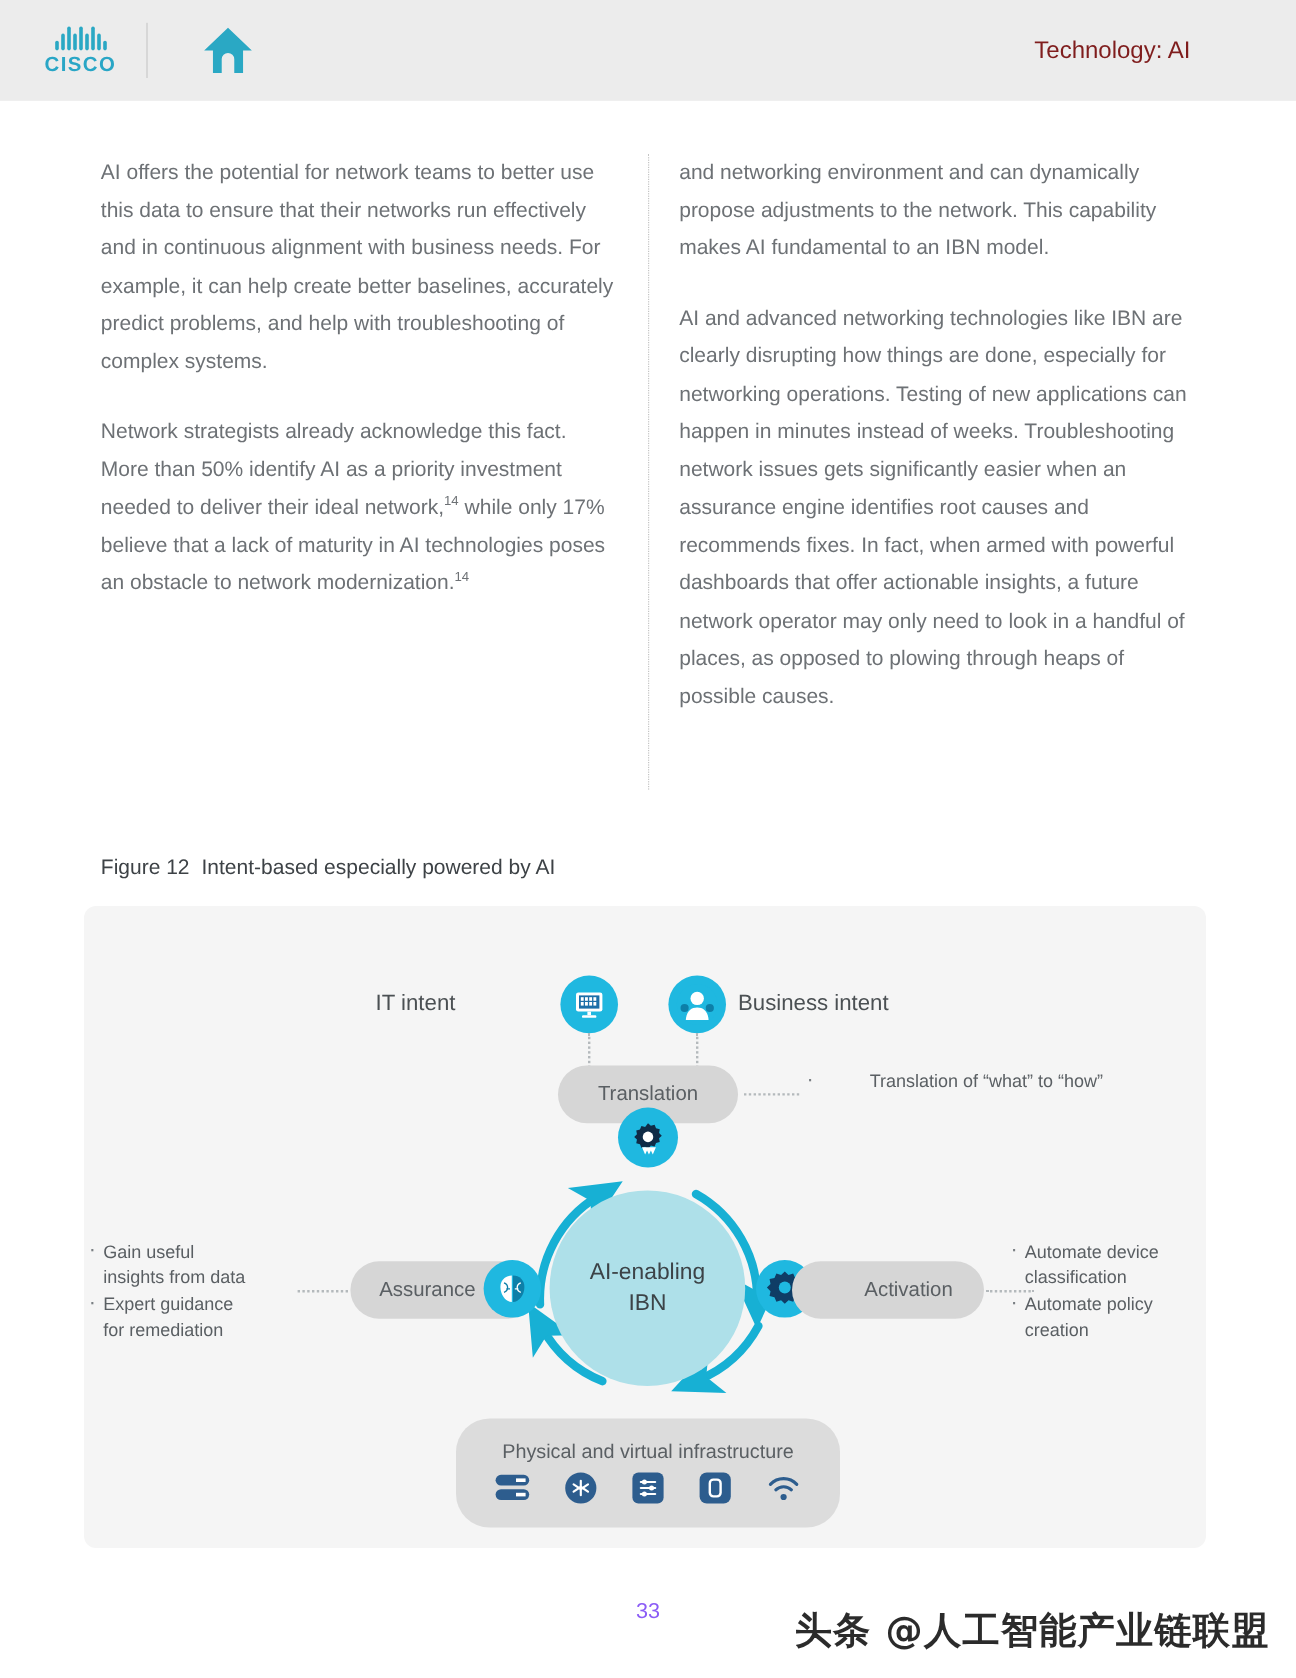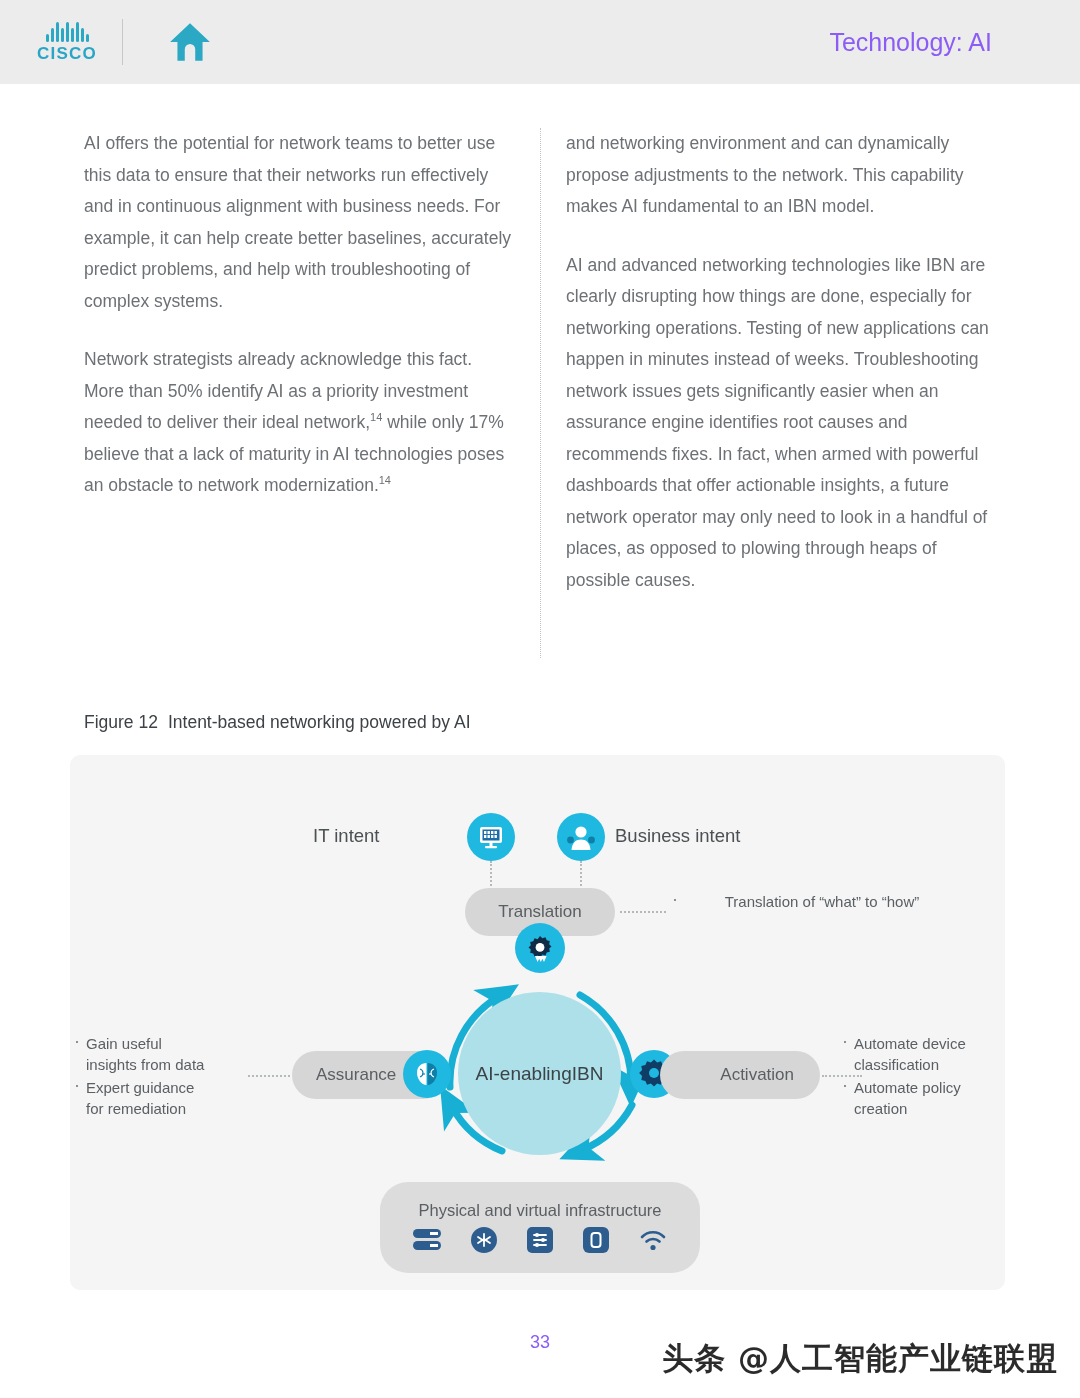--- a/index.html
+++ b/index.html
@@ -23,21 +23,21 @@
   .cb1{height:8px}.cb2{height:14px}.cb3{height:20px}.cb4{height:14px}
   .cb5{height:20px}.cb6{height:14px}.cb7{height:20px}.cb8{height:14px}.cb9{height:8px}
   .cisco-word {
     font-size:17px; font-weight:bold; color:#29a6c6; letter-spacing:1.2px;
     margin-top:2px;
   }
   .hdr-div { width:1px; height:46px; background:#c8c8c8; margin:0 22px 0 18px; }
   .hdr-title { font-size:20px; color:#55595c; letter-spacing:.1px; }
   .home-icon { margin-left:22px; width:46px; height:44px; display:block; }
   .hdr-right {
-    position:absolute; right:88px; font-size:25px; color:#8b5cf6;
+    position:absolute; right:88px; font-size:20px; color:#7f1d1d;
   }
 
   
   .col {
     position:absolute; top:128px; width:432px;
     font-size:17.5px; line-height:31.5px; color:#6d7175;
   }
   .col.left  { left:84px; }
   .col.right { left:566px; width:436px; }
   .col p { margin-bottom:27px; }
@@ -91,21 +91,21 @@
     position:absolute; border-top:2px dotted #b4b9bc; height:0;
   }
   .dotline-v {
     position:absolute; border-left:2px dotted #b4b9bc; width:0;
   }
 
   
   .center-circle {
     position:absolute; width:163px; height:163px; border-radius:50%;
     background:#aee0e9;
-    display:flex; flex-direction:row; align-items:center; justify-content:center;
+    display:flex; flex-direction:column; align-items:center; justify-content:center;
     text-align:center; color:#3c4347; font-size:19px; line-height:26px;
   }
 
   
   .infra {
     position:absolute; background:#dcdcdc; border-radius:28px;
     display:flex; flex-direction:column; align-items:center; justify-content:center;
   }
   .infra-title { font-size:16.5px; color:#5a5f63; margin-bottom:6px; }
   .infra-icons { display:flex; gap:28px; align-items:center; }
@@ -154,21 +154,21 @@
   <p>AI offers the potential for network teams to better use this data to ensure that their networks run effectively and in continuous alignment with business needs. For example, it can help create better baselines, accurately predict problems, and help with troubleshooting of complex systems.</p>
   <p><span>Network strategists already acknowledge this fact. More than 50% identify AI as a priority investment needed to deliver their ideal network,</span><sup>14</sup><span> while only 17% believe that a lack of maturity in AI technologies poses an obstacle to network modernization.</span><sup>14</sup></p>
 </div>
 
 <div class="col right">
   <p>and networking environment and can dynamically propose adjustments to the network. This capability makes AI fundamental to an IBN model.</p>
   <p>AI and advanced networking technologies like IBN are clearly disrupting how things are done, especially for networking operations. Testing of new applications can happen in minutes instead of weeks. Troubleshooting network issues gets significantly easier when an assurance engine identifies root causes and recommends fixes. In fact, when armed with powerful dashboards that offer actionable insights, a future network operator may only need to look in a handful of places, as opposed to plowing through heaps of possible causes.</p>
 </div>
 
 <div class="fig-caption">
-  <span class="fc-num">Figure 12</span><span>Intent-based networking powered by AI</span>
+  <span class="fc-num">Figure 12</span><span>Intent-based especially powered by AI</span>
 </div>
 
 <div class="figure">
 
   <div class="intent-label" style="left:243px; top:70px;">IT intent</div>
   <div class="fg icon-circle" style="left:397px; top:58px; width:48px; height:48px; background:#1fb8e0;">
     <svg width="30" height="30" viewBox="0 0 30 30">
       <rect x="4" y="5" width="22" height="16" rx="2" fill="#ffffff"></rect>
       <rect x="6.5" y="7.5" width="17" height="11" fill="#1b6ea8"></rect>
       <g fill="#ffffff">

